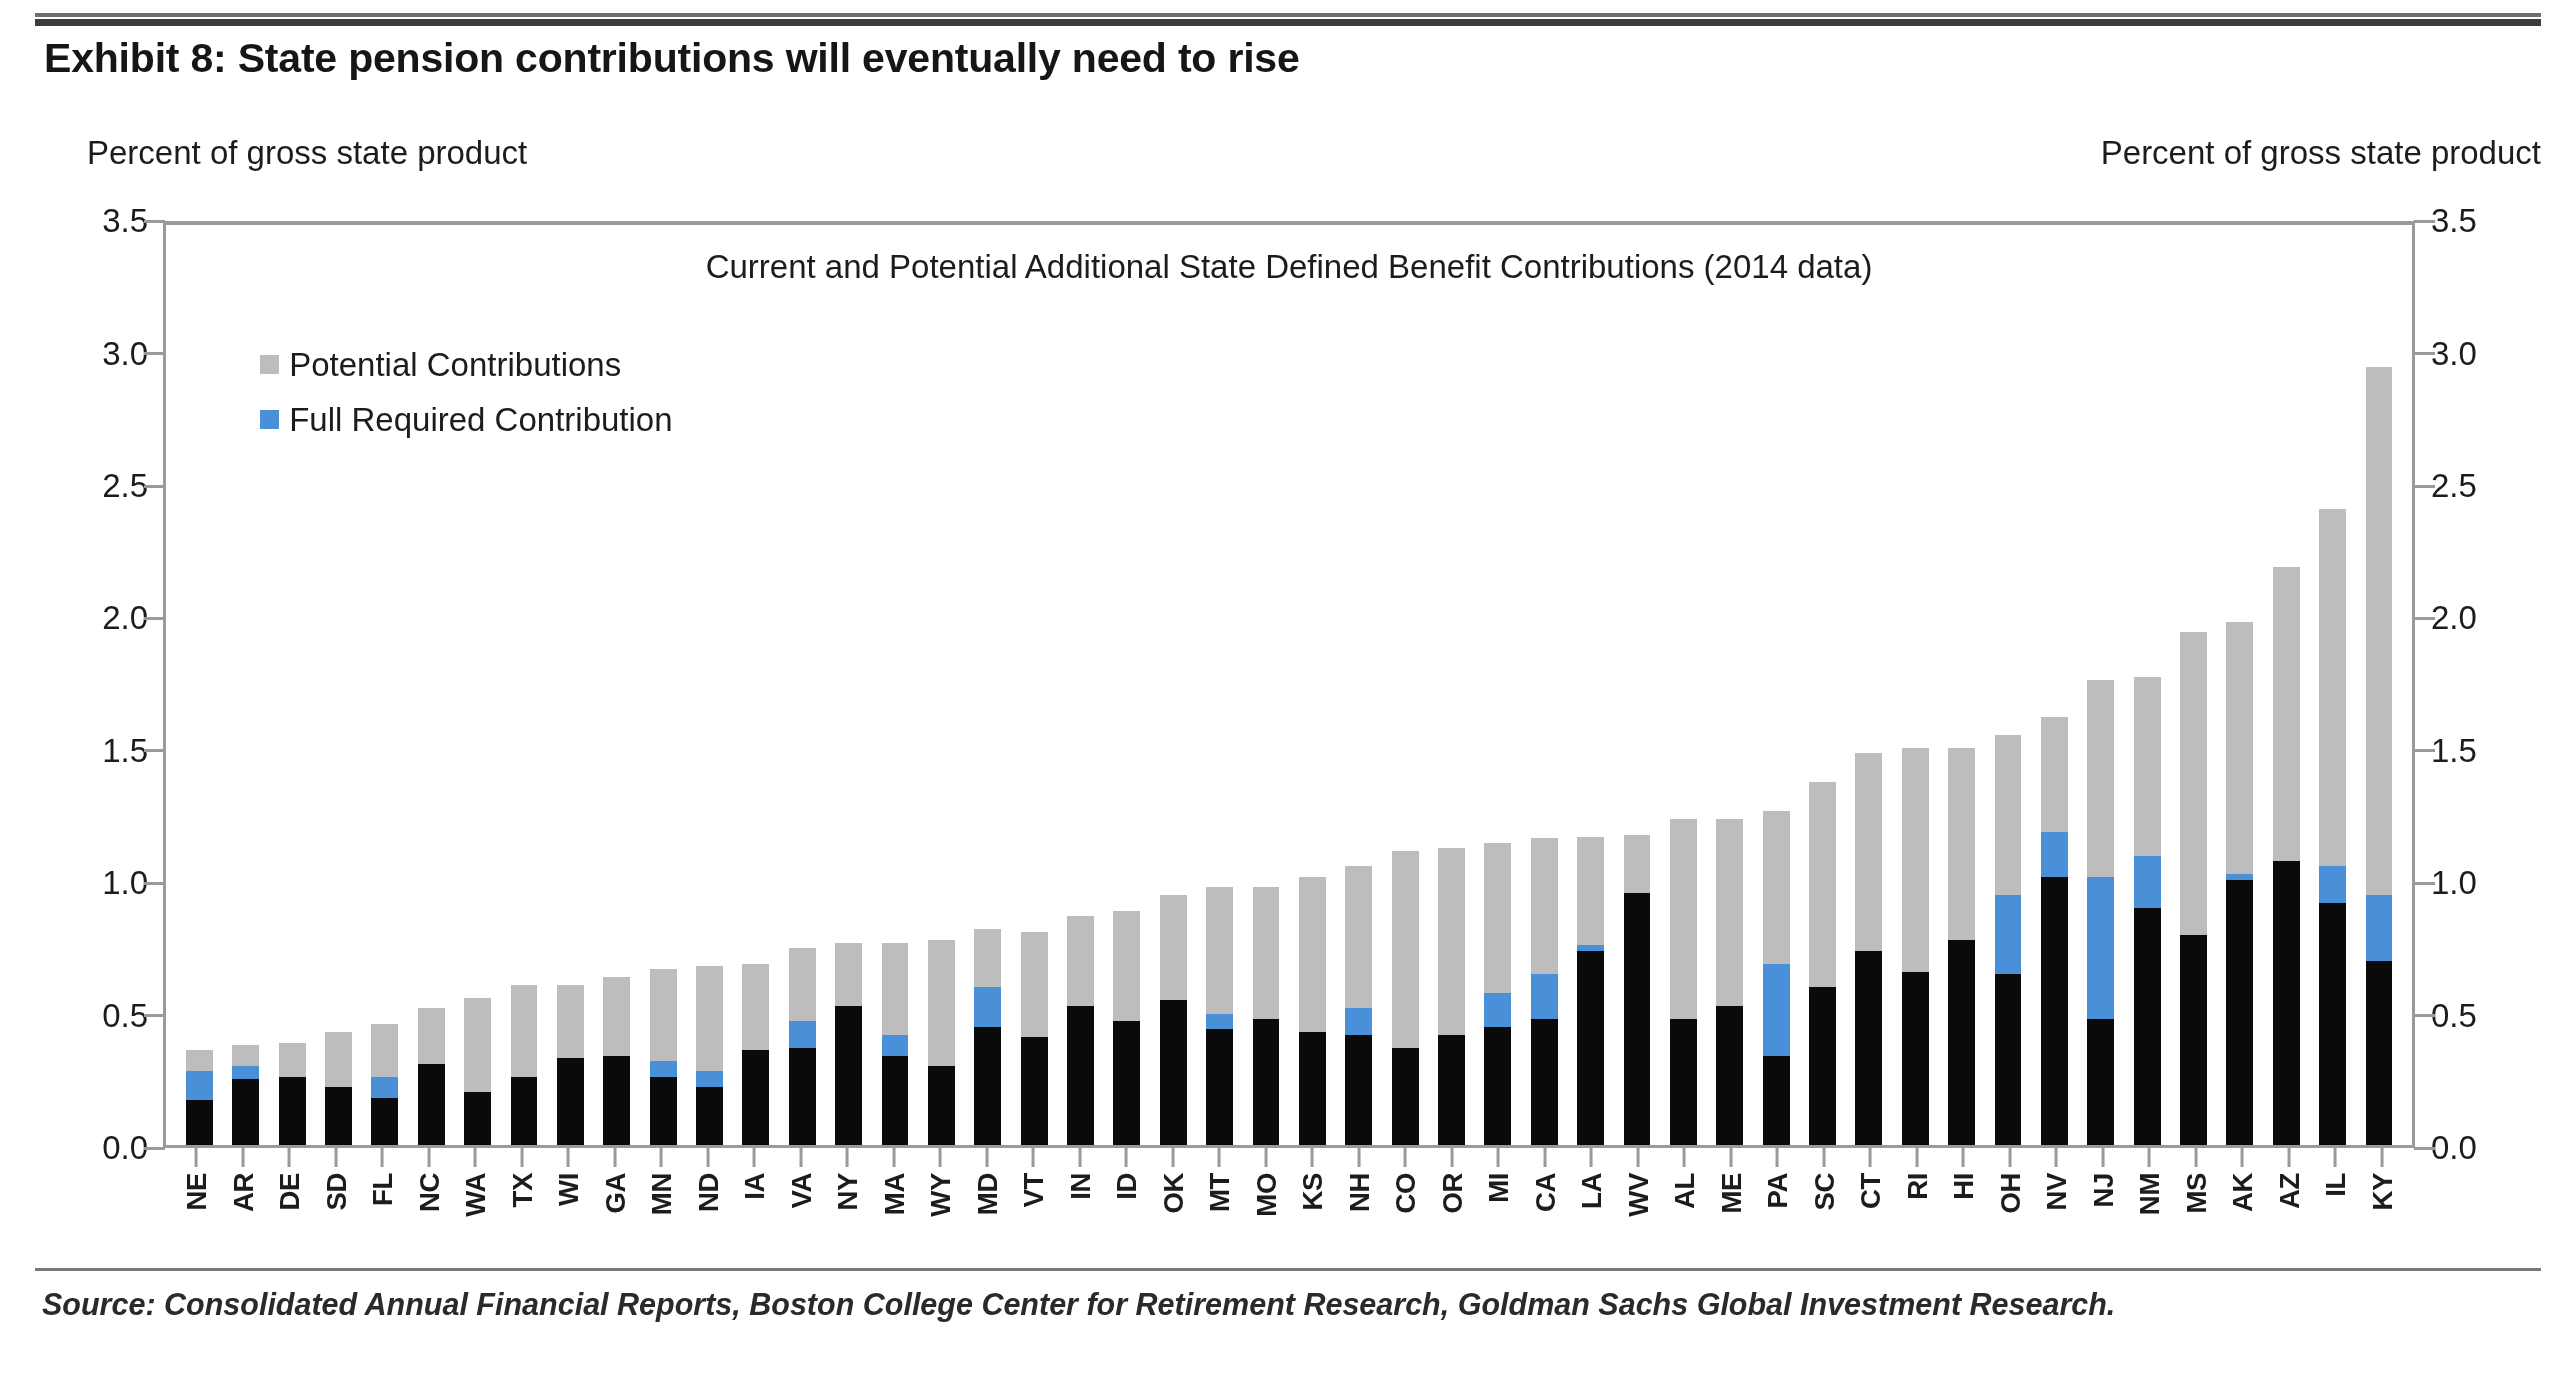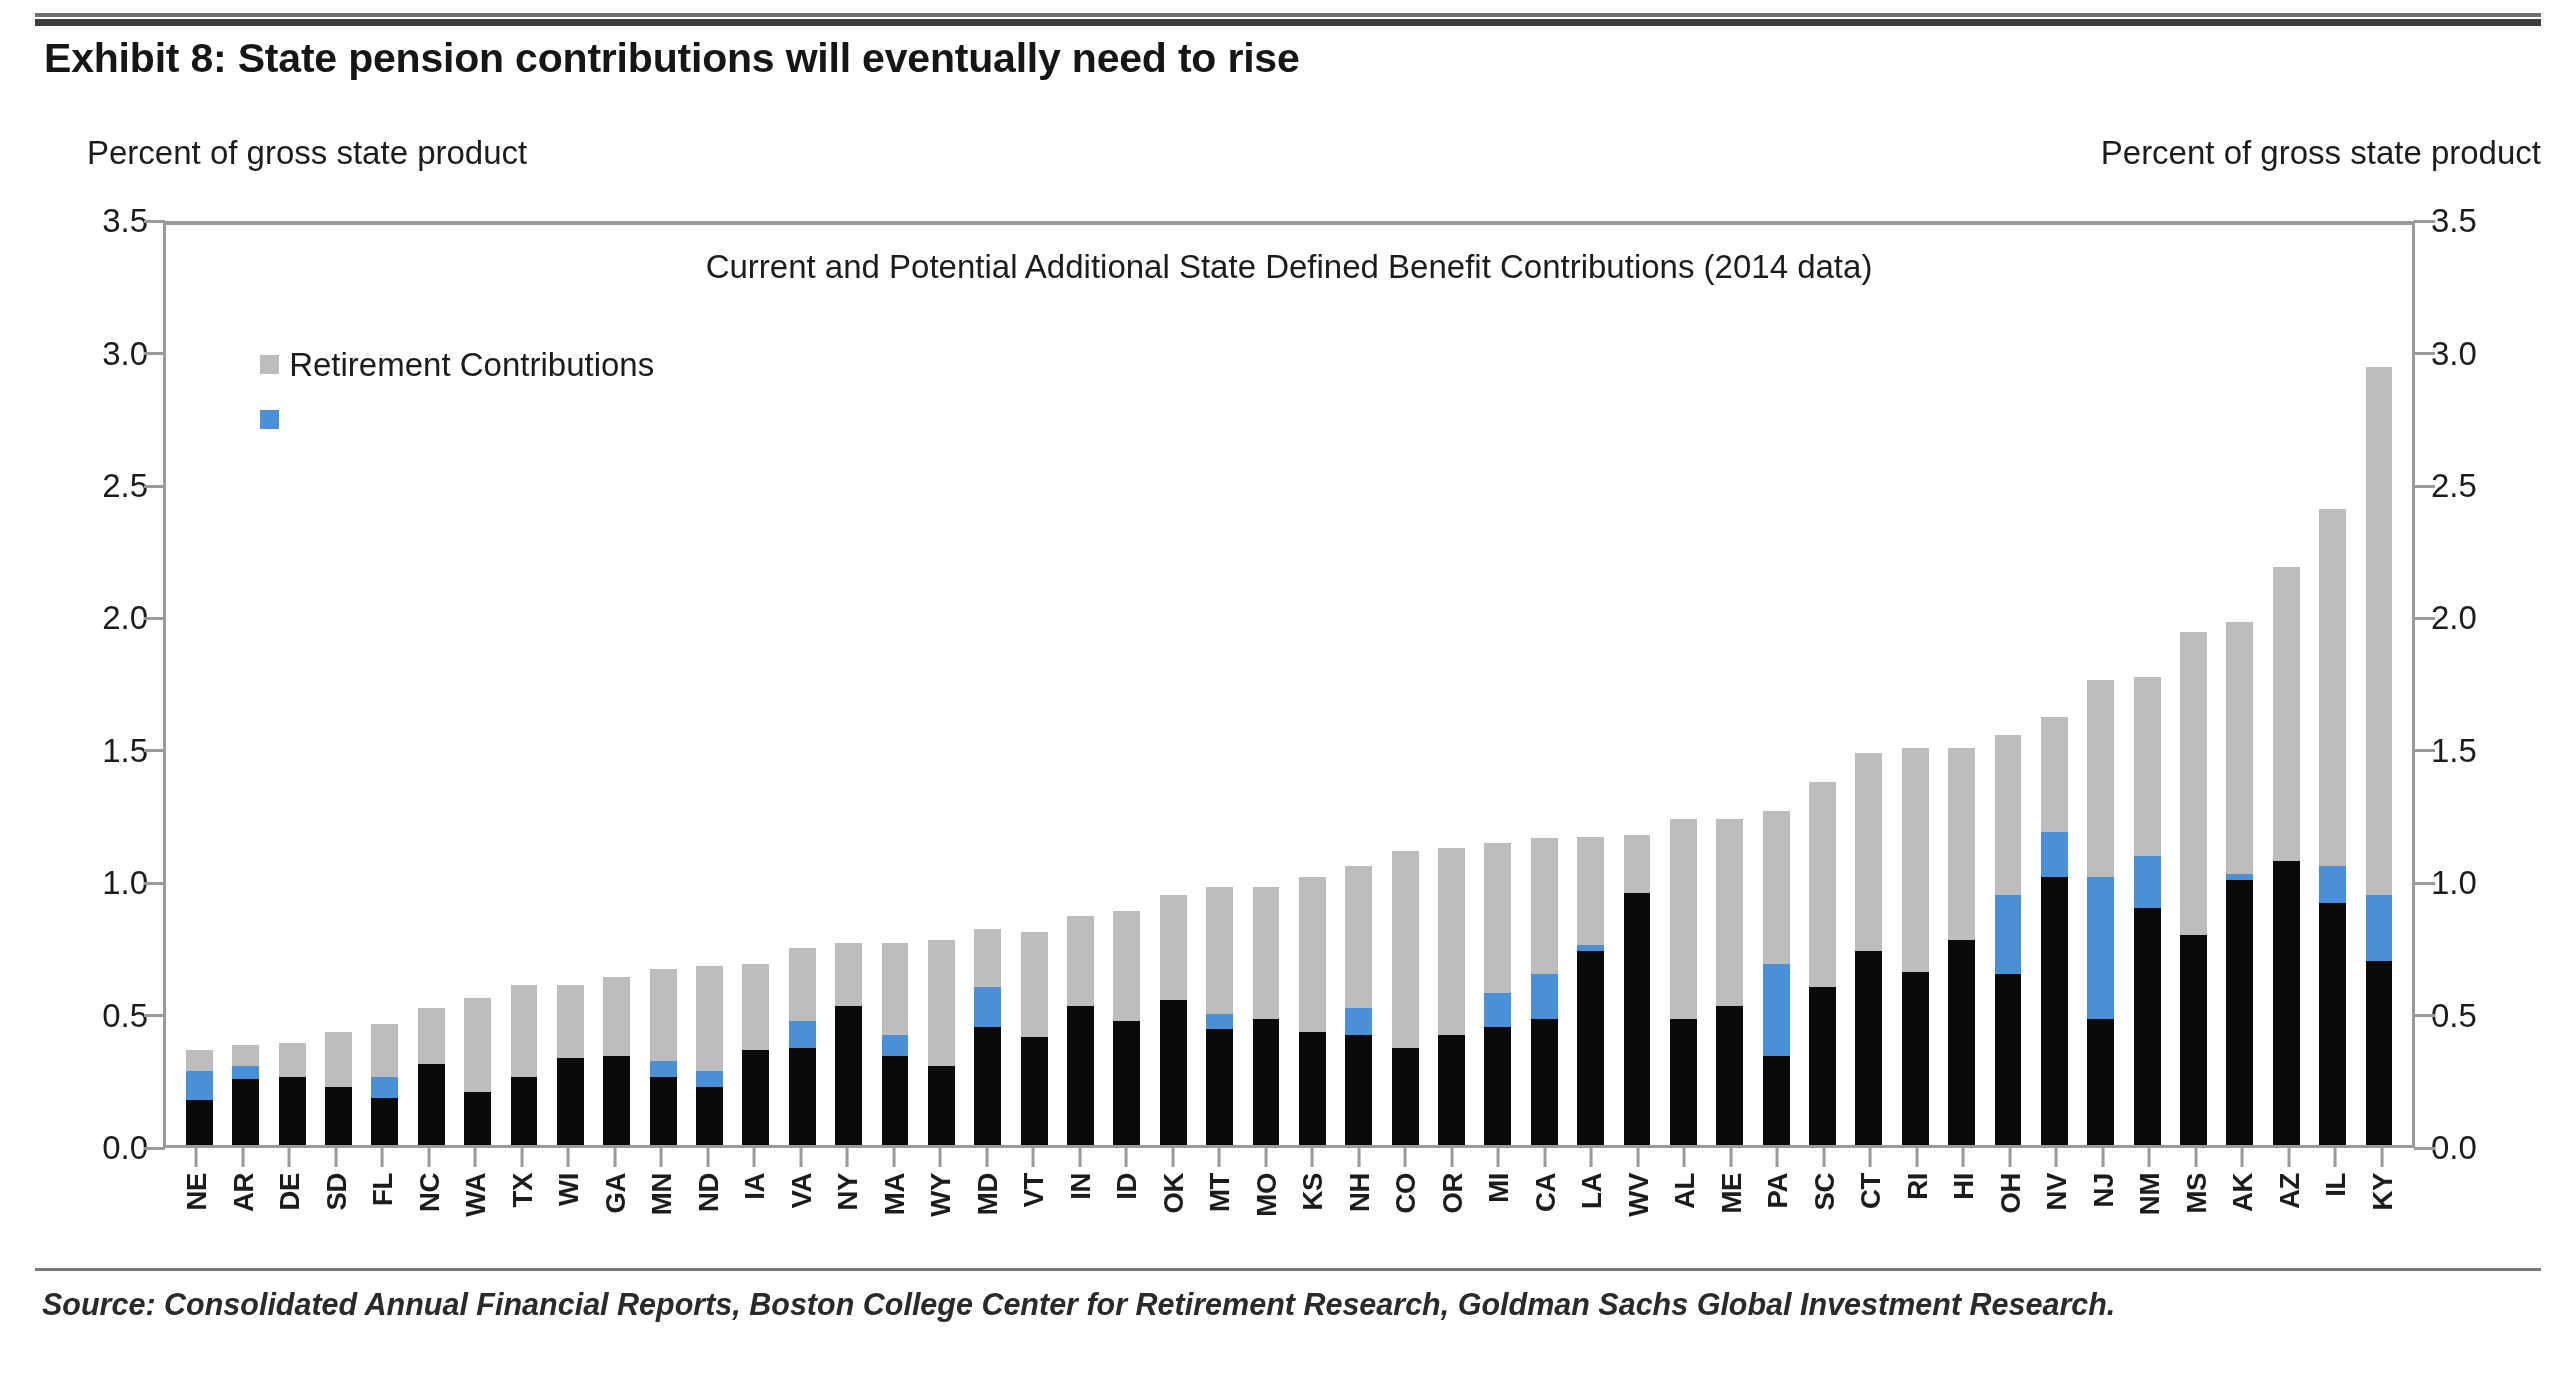--- a/index.html
+++ b/index.html
@@ -281,24 +281,25 @@
       <div class="ytick-mark right" style="top: 220px; position: absolute;"></div>
     </div>
 
   <div id="plot">
     <div id="plot-inner">
       <div class="chart-title">Current and Potential Additional State Defined Benefit Contributions (2014 data)</div>
 
       <div class="legend" id="legend">
           <div class="legend-row">
             <span class="legend-swatch" style="background: rgb(189, 189, 189);"></span>
-            <span class="legend-label">Retirement Contributions</span>
+            <span class="legend-label">Potential Contributions</span>
           </div>
           <div class="legend-row">
             <span class="legend-swatch" style="background: rgb(74, 144, 217);"></span>
+            <span class="legend-label">Full Required Contribution</span>
           </div>
         </div>
 
       <div class="bars" id="bars">
           <div class="bar-slot">
             <div class="bar-stack">
               <div class="seg seg-additional" style="height: 2.28571%;"></div>
               <div class="seg seg-required" style="height: 3.14286%;"></div>
               <div class="seg seg-current" style="height: 4.85714%;"></div>
             </div>

